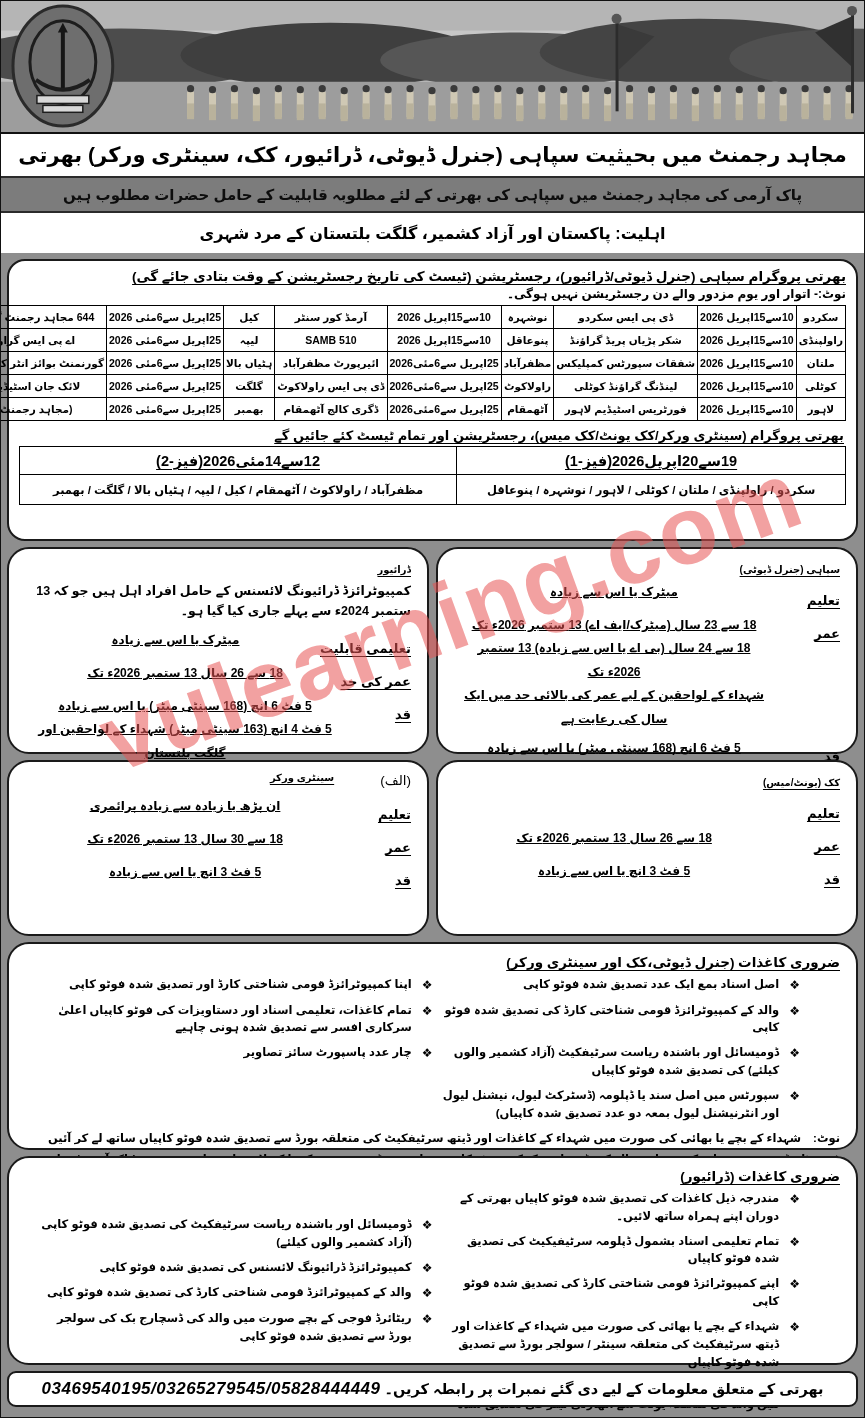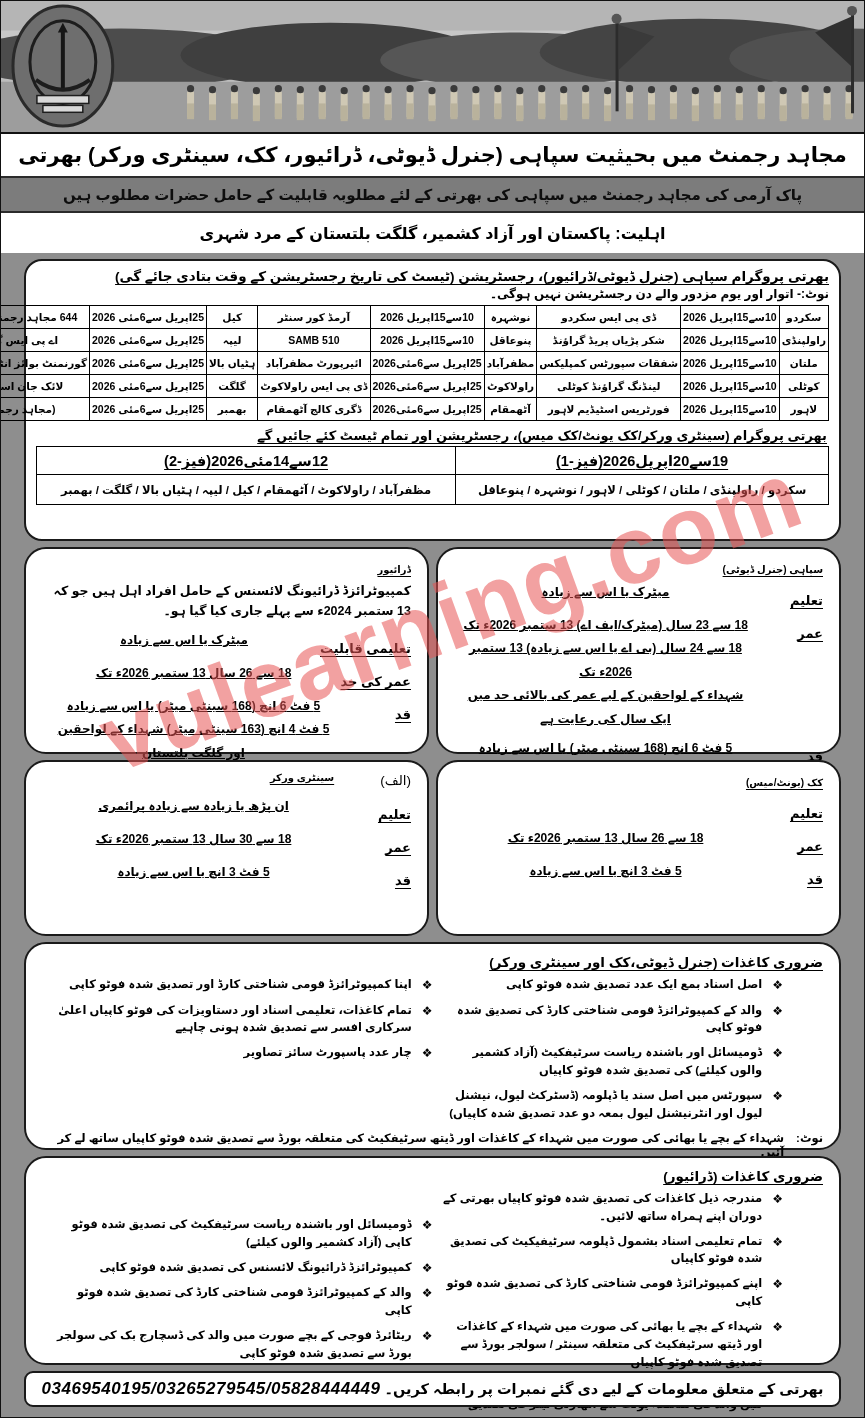--- a/index.html
+++ b/index.html
@@ -12,21 +12,21 @@
   .photo { position:relative; width:100%; height:133px; background:#bdbdbd; border-bottom:2px solid #111; }
   .photo svg { display:block; width:100%; height:100%; }
 
   
   .bar { display:flex; align-items:center; justify-content:center; direction:rtl; text-align:center; }
   .bar1 { height:44px; background:#fff; border-bottom:2px solid #2b2b2b; font-size:21px; font-weight:bold; color:#000; }
   .bar2 { height:35px; background:#7c7c7c; border-bottom:2px solid #2b2b2b; font-size:15px; font-weight:bold; color:#0d0d0d; }
   .bar3 { height:40px; background:#fff; font-size:16px; font-weight:bold; color:#000; }
 
   
-  .graywrap { background:#8e8e8e; height:1166px; padding:6px 23px; display:flex; flex-direction:column; gap:6px; }
+  .graywrap { background:#8e8e8e; height:1166px; padding:6px 6px; display:flex; flex-direction:column; gap:6px; }
   .box { background:#fff; border:2px solid #1a1a1a; border-radius:22px; direction:rtl; text-align:right; }
   .u { text-decoration:underline; text-underline-offset:3px; }
 
   
   .regbox { height:282px; padding:6px 10px 4px; border-radius:18px; }
   .reg-head { font-size:13.5px; font-weight:bold; text-align:right; line-height:1.5; }
   .reg-note { font-size:12px;  font-weight:bold; text-align:right; margin-bottom:4px; }
   table.reg { width:100%; border-collapse:collapse; direction:rtl; }
   table.reg td { border:1px solid #000; font-size:10.5px; font-weight:bold; text-align:center;
                  height:23px; padding:1px 2px; white-space:nowrap; overflow:hidden; }

